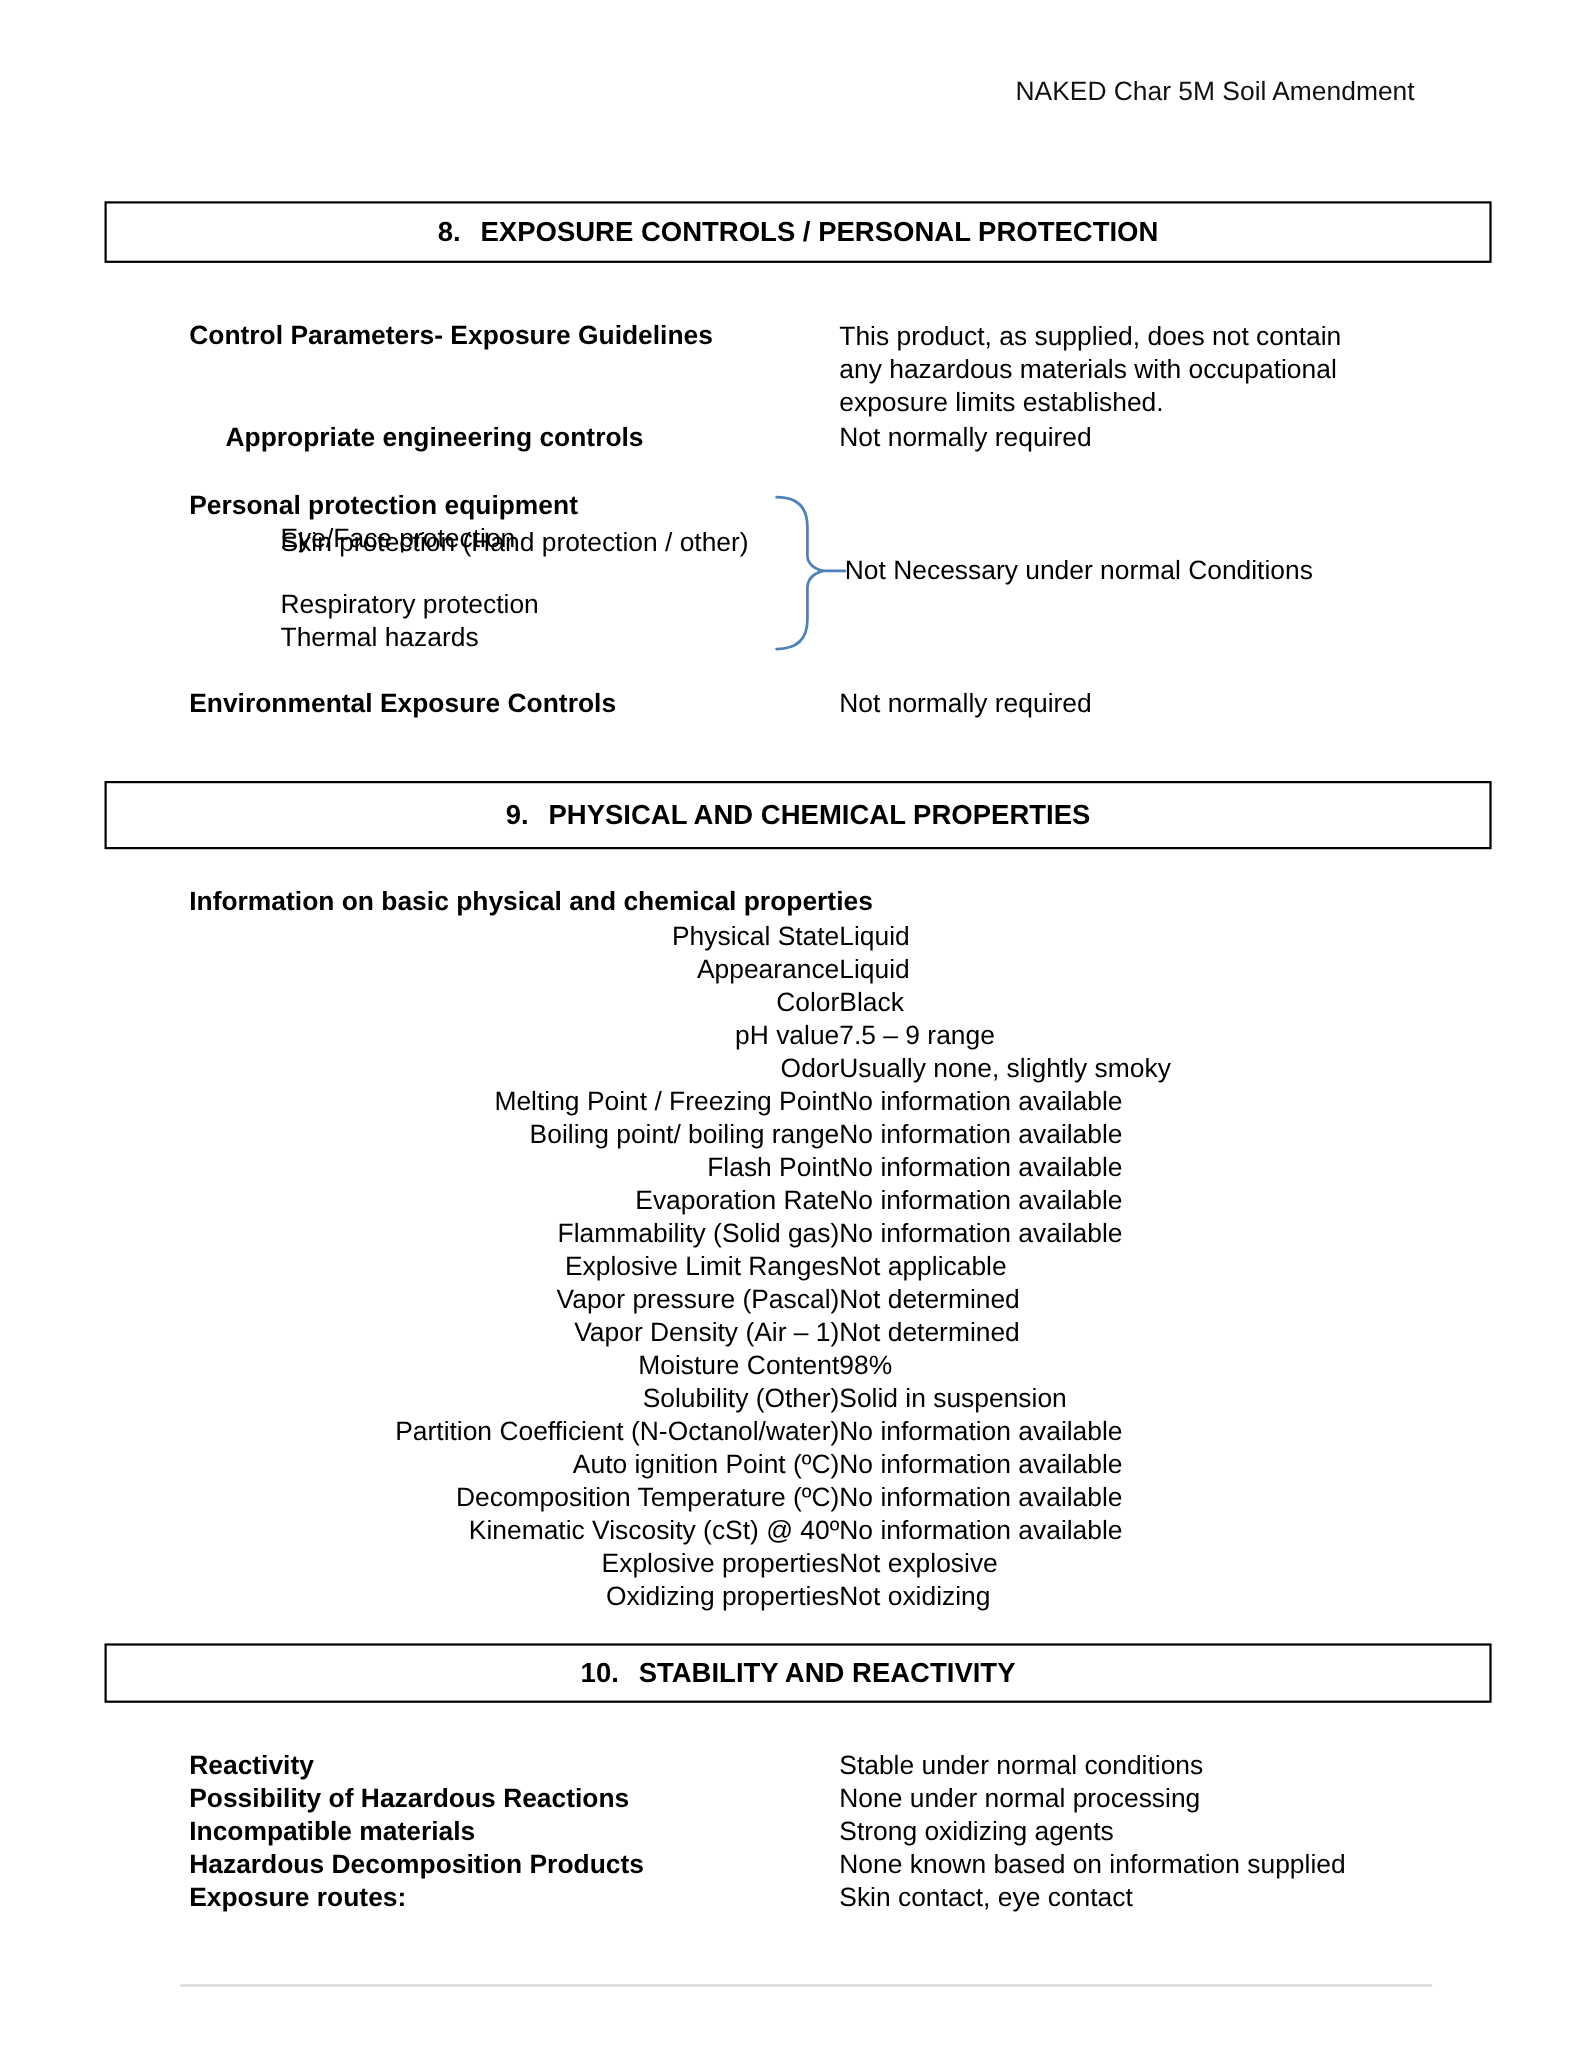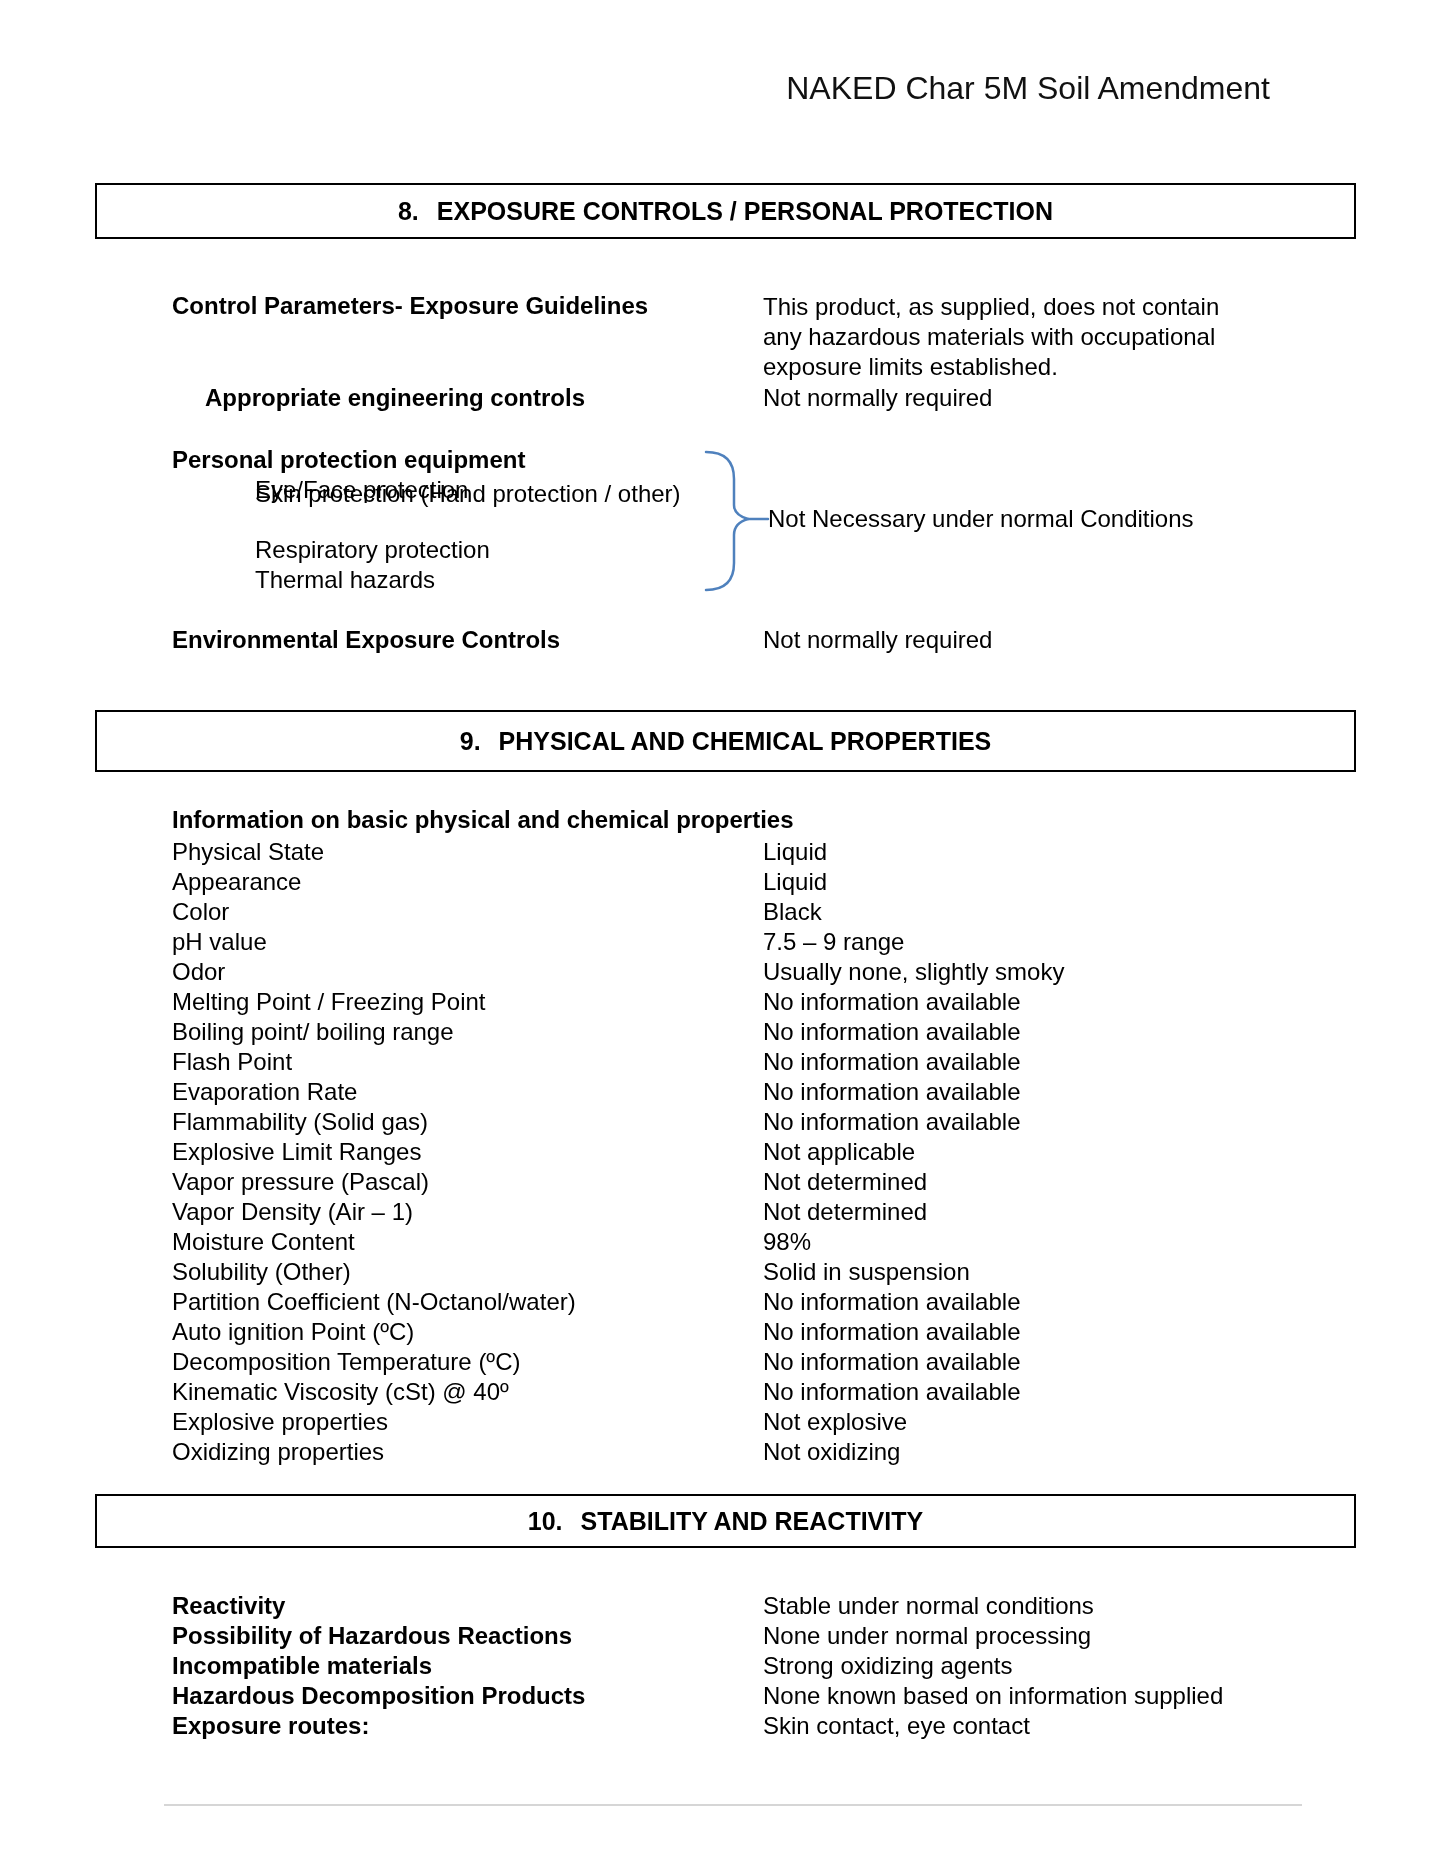--- a/index.html
+++ b/index.html
@@ -12,22 +12,23 @@
     font-size: 24px;
     color: #000000;
     overflow: hidden;
   }
   .doc-header {
     position: absolute;
     top: 70px;
     left: 0;
     width: 1270px;
     text-align: right;
-    font-size: 32px;
+    font-size: 24px;
     color: #111111;
+    padding-left: 16px;
   }
   .section-box {
     position: absolute;
     left: 95px;
     width: 1261px;
     border: 2px solid #000000;
     box-sizing: border-box;
     display: flex;
     align-items: center;
     justify-content: center;
@@ -47,21 +48,21 @@
   .val-col { left: 763px; }
 
   .para { width: 498px; line-height: 30px; }
 
   .ppe-item { position: absolute; left: 255px; }
 
   .brace-svg { position: absolute; left: 702px; top: 449px; }
 
   .props-list { position: absolute; left: 172px; top: 838px; width: 1186px; }
   .props-list .row { display: flex; height: 30px; align-items: flex-start; }
-  .props-list .plabel { width: 591px; flex: none; }
+  .props-list .plabel { width: 591px; flex: none; text-align: right; }
   .props-list .pvalue { flex: 1; }
 
   .stab-list { position: absolute; left: 172px; top: 1592px; width: 1186px; }
   .stab-list .row { display: flex; height: 30px; align-items: flex-start; }
   .stab-list .plabel { width: 591px; flex: none; font-weight: bold; }
   .stab-list .pvalue { flex: 1; }
 
   .footer-rule {
     position: absolute;
     top: 1804px;

